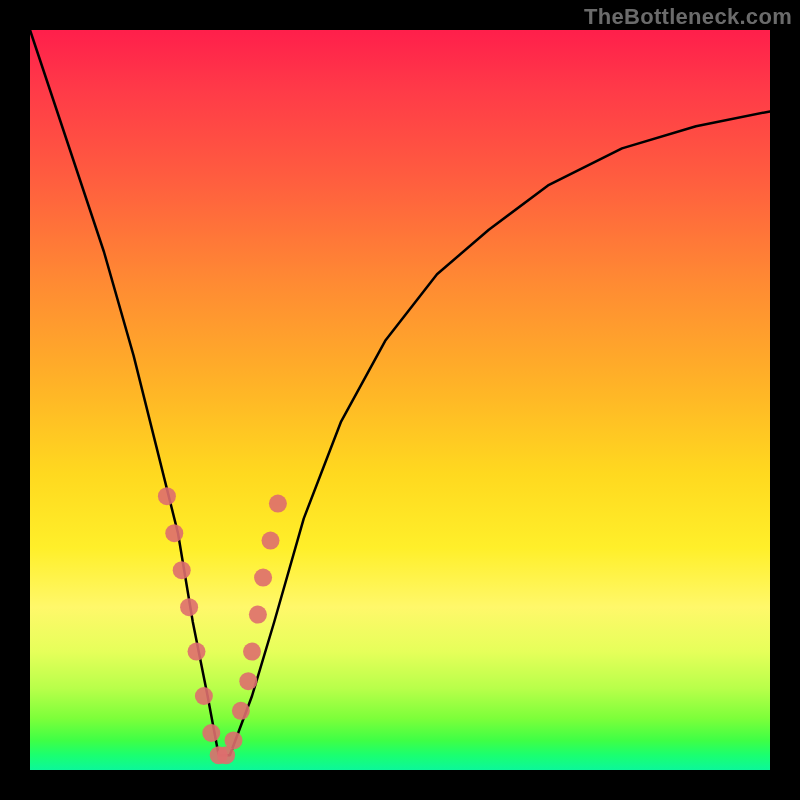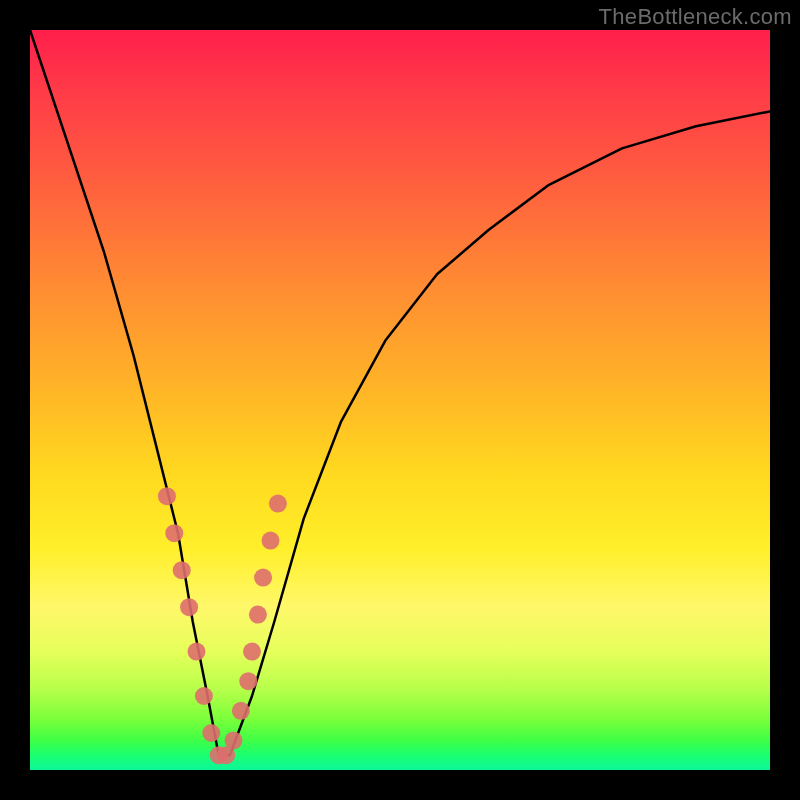--- a/index.html
+++ b/index.html
@@ -42,21 +42,21 @@
       #1aff70 98%,
       #0cf79a 100%
     );
   }
   .watermark {
     position: absolute;
     top: 4px;
     right: 8px;
     color: #6b6b6b;
     font-size: 22px;
-    font-weight: 400;
+    font-weight: 700;
     letter-spacing: 0.3px;
     user-select: none;
   }
   svg.curve {
     position: absolute;
     left: 0;
     top: 0;
     width: 740px;
     height: 740px;
     overflow: visible;

